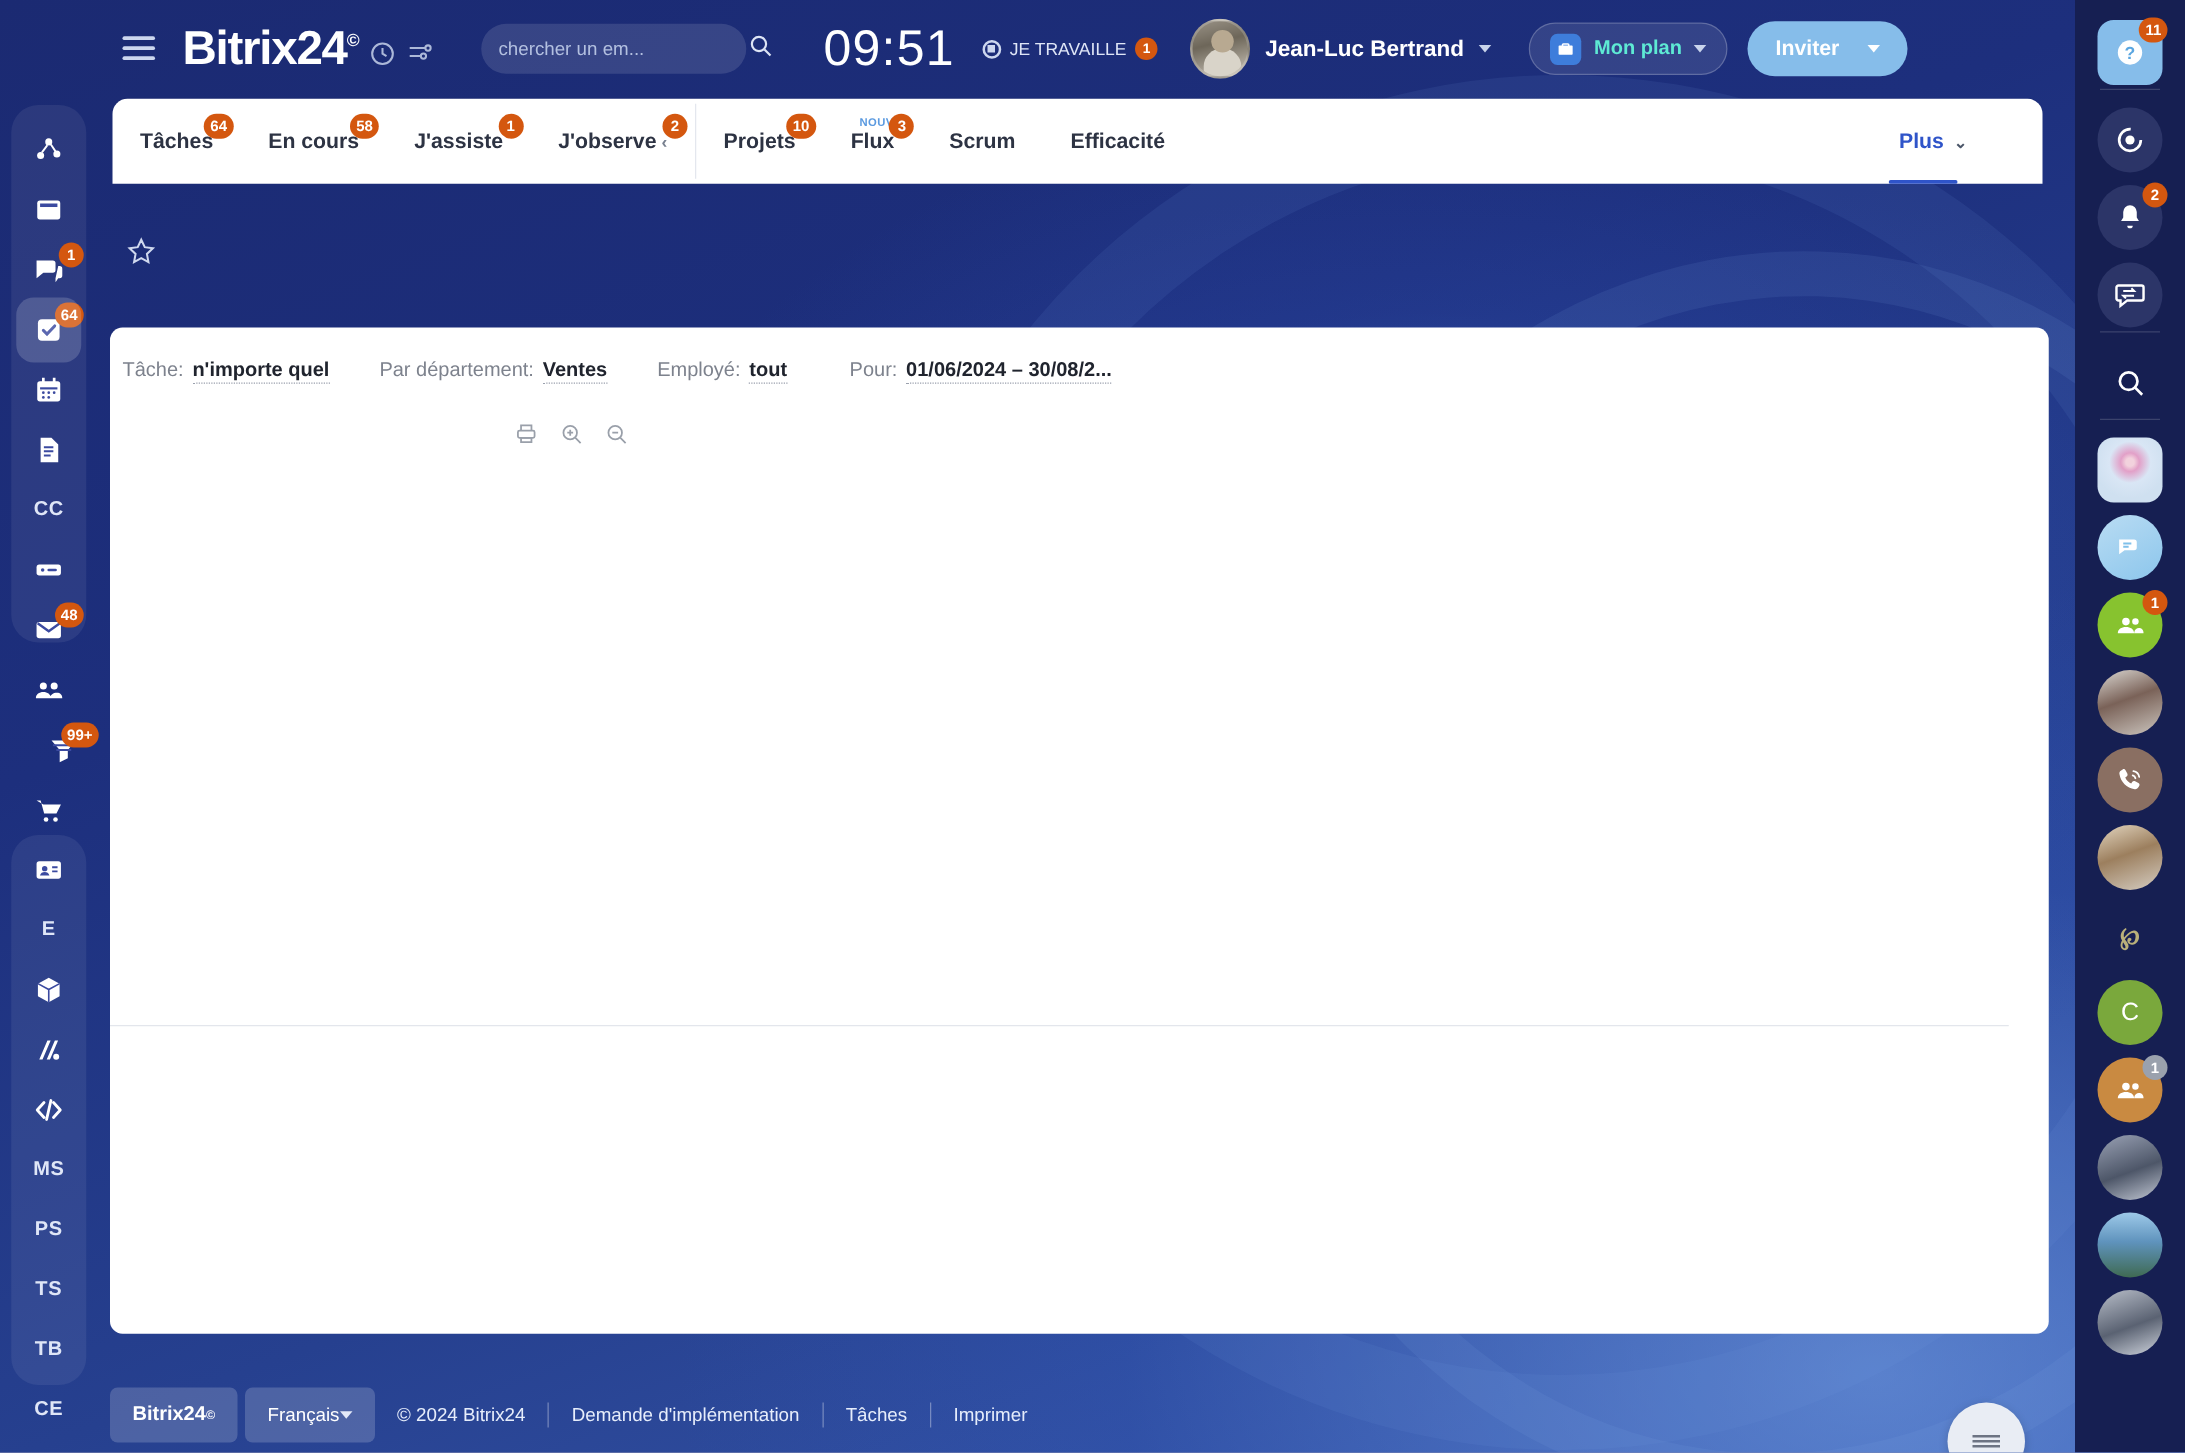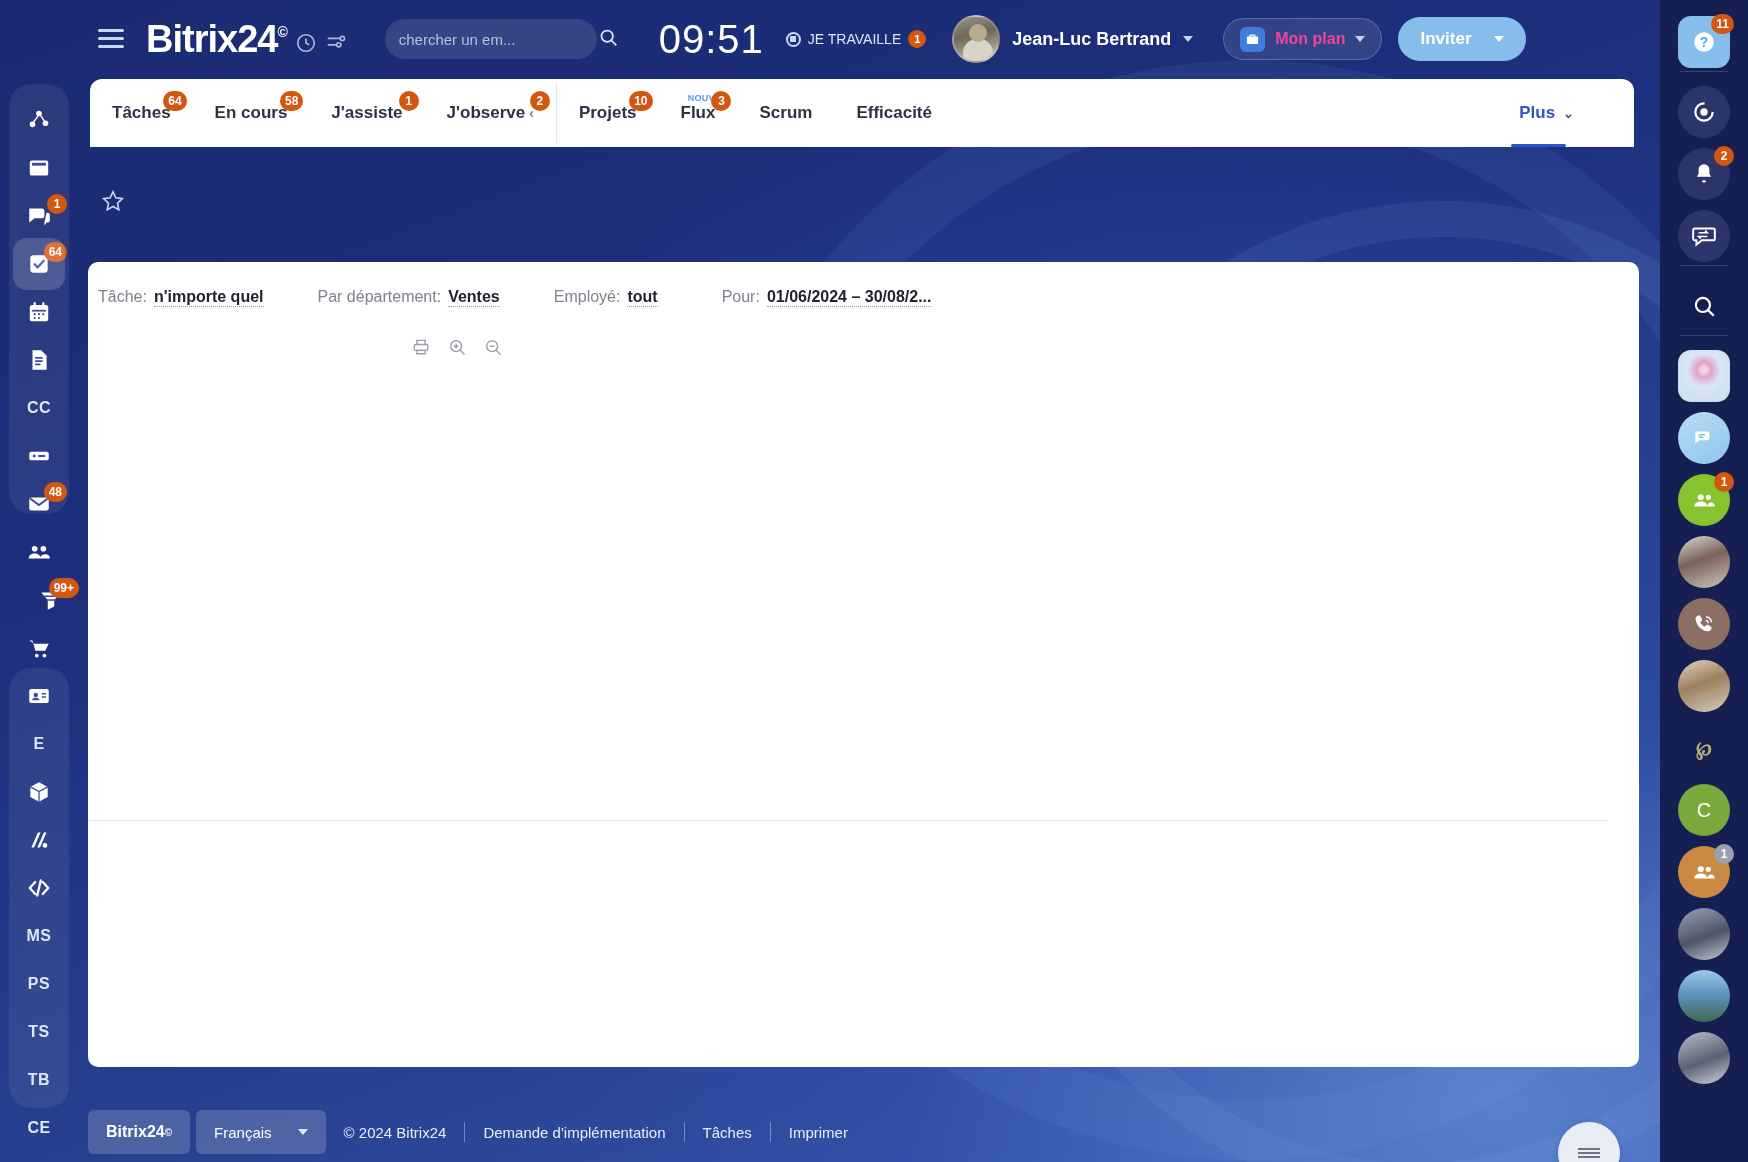--- a/index.html
+++ b/index.html
@@ -103,21 +103,21 @@
   }
   #avatar-user::before{
     content:''; position:absolute; left:15px; top:7px; width:18px;height:18px;border-radius:50%;
     background:#b8a991; z-index:2;
   }
   #user-name { color:#fff; font-size:18px; font-weight:700; }
   .caret { width:0;height:0;border-left:5px solid transparent;border-right:5px solid transparent;border-top:6px solid #c9d4ec; }
   #plan-btn {
     margin-left: 30px; height:42px; border-radius:21px;
     background: rgba(255,255,255,0.10); border:1px solid rgba(255,255,255,0.22);
-    display:flex;align-items:center;gap:10px;padding:0 16px;color:#ec4899;font-size:16px;font-weight:600;
+    display:flex;align-items:center;gap:10px;padding:0 16px;color:#5eead4;font-size:16px;font-weight:600;
   }
   .plan-ic{width:25px;height:25px;border-radius:6px;background:#3e7ddb;display:flex;align-items:center;justify-content:center;}
   .plan-ic svg{width:15px;height:15px;fill:#fff;}
   #invite-btn {
     margin-left: 16px; height:44px; border-radius:22px; background:#86bdea;
     display:flex;align-items:center;gap:22px;padding:0 22px;color:#fff;font-size:17px;font-weight:600;
   }
 
   
   #nav-tabs {
@@ -149,21 +149,21 @@
   }
   #page-title { font-size: 33px; color:#fff; font-weight:400; }
   .star { width:26px;height:26px; }
 
   
   #main-card {
     position:absolute; left:88px; top:262px; width:1551px; height:805px;
     background:#fff; border-radius:10px; z-index:7; overflow:hidden;
   }
   #filter-row {
-    display:flex; align-items:center; height:70px; padding-left:10px; gap:14px; font-size:16px;
+    display:flex; align-items:center; height:70px; padding-left:10px; gap:0; font-size:16px;
   }
   .f-item { display:flex; align-items:baseline; gap:7px; margin-right:40px;}
   .f-label { color:#7d828d; }
   .f-value { color:#20242e; font-weight:700; border-bottom:1px dotted #9aa0ad; cursor:pointer;}
 
   #gantt-toolbar {
     position:absolute; left:105px; top:333px; width:398px; height:32px;
     display:flex; justify-content:flex-end; align-items:center; gap:16px; z-index:9;
   }
   #gantt-toolbar svg { width:20px;height:20px; stroke:#9aa0aa; fill:none; }
@@ -226,21 +226,21 @@
 
   
   #footer {
     position:absolute; left:88px; top:1110px; height:44px; display:flex; align-items:center; gap:0; z-index:8;
   }
   .foot-chip {
     height:44px; background:rgba(255,255,255,0.18); border-radius:6px;
     display:flex;align-items:center;justify-content:center; color:#fff;
     font-weight:700; font-size:16px; padding:0 18px;
   }
-  .foot-chip.lang { margin-left:6px; font-weight:400; gap:26px; font-size:15px;}
+  .foot-chip.lang { margin-left:6px; font-weight:400; gap:0; font-size:15px;}
   .foot-link { color:#e6edfb; font-size:15px; padding:0 18px; }
   .foot-sep { width:1px; height:20px; background:rgba(255,255,255,0.35); }
 
   #fab {
     position:absolute; left:1558px; top:1122px; width:62px; height:62px; border-radius:31px;
     background:#e9edf4; display:flex;align-items:center;justify-content:center; z-index:9;
     box-shadow:0 2px 8px rgba(0,0,0,.18);
   }
   #fab span{display:block;width:22px;height:2px;background:#6d7483;margin:2px 0;}
 

